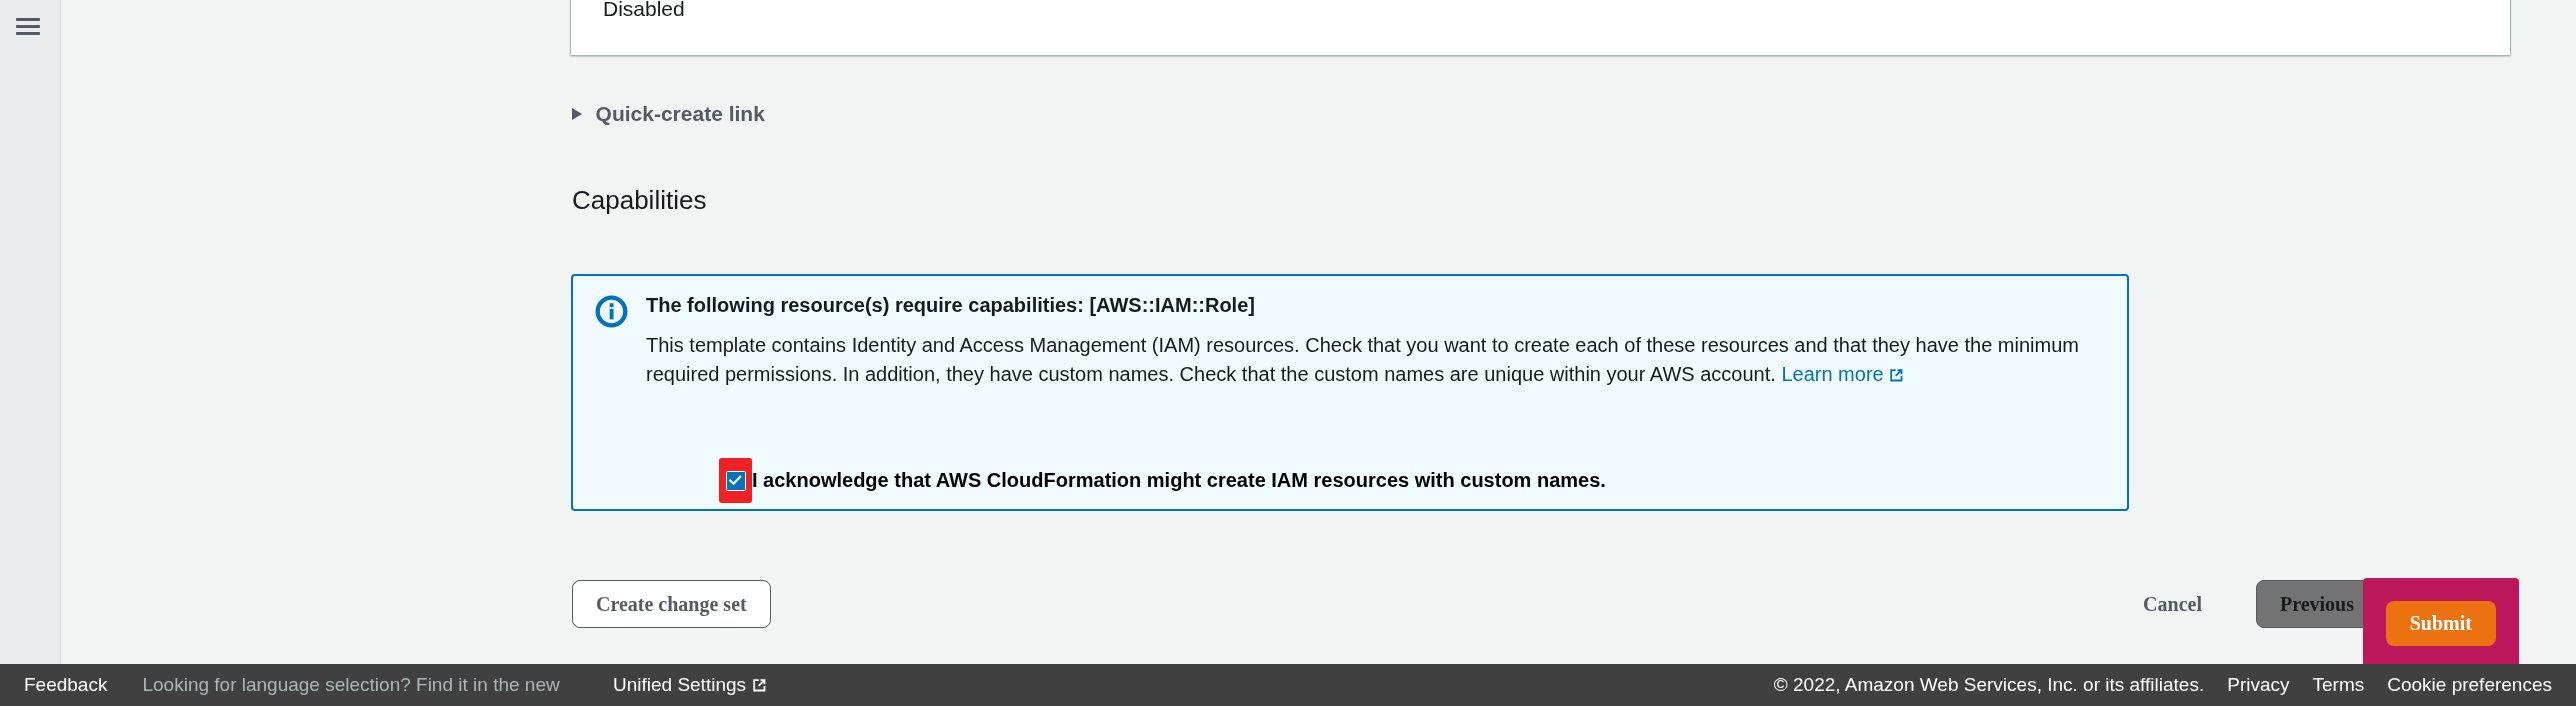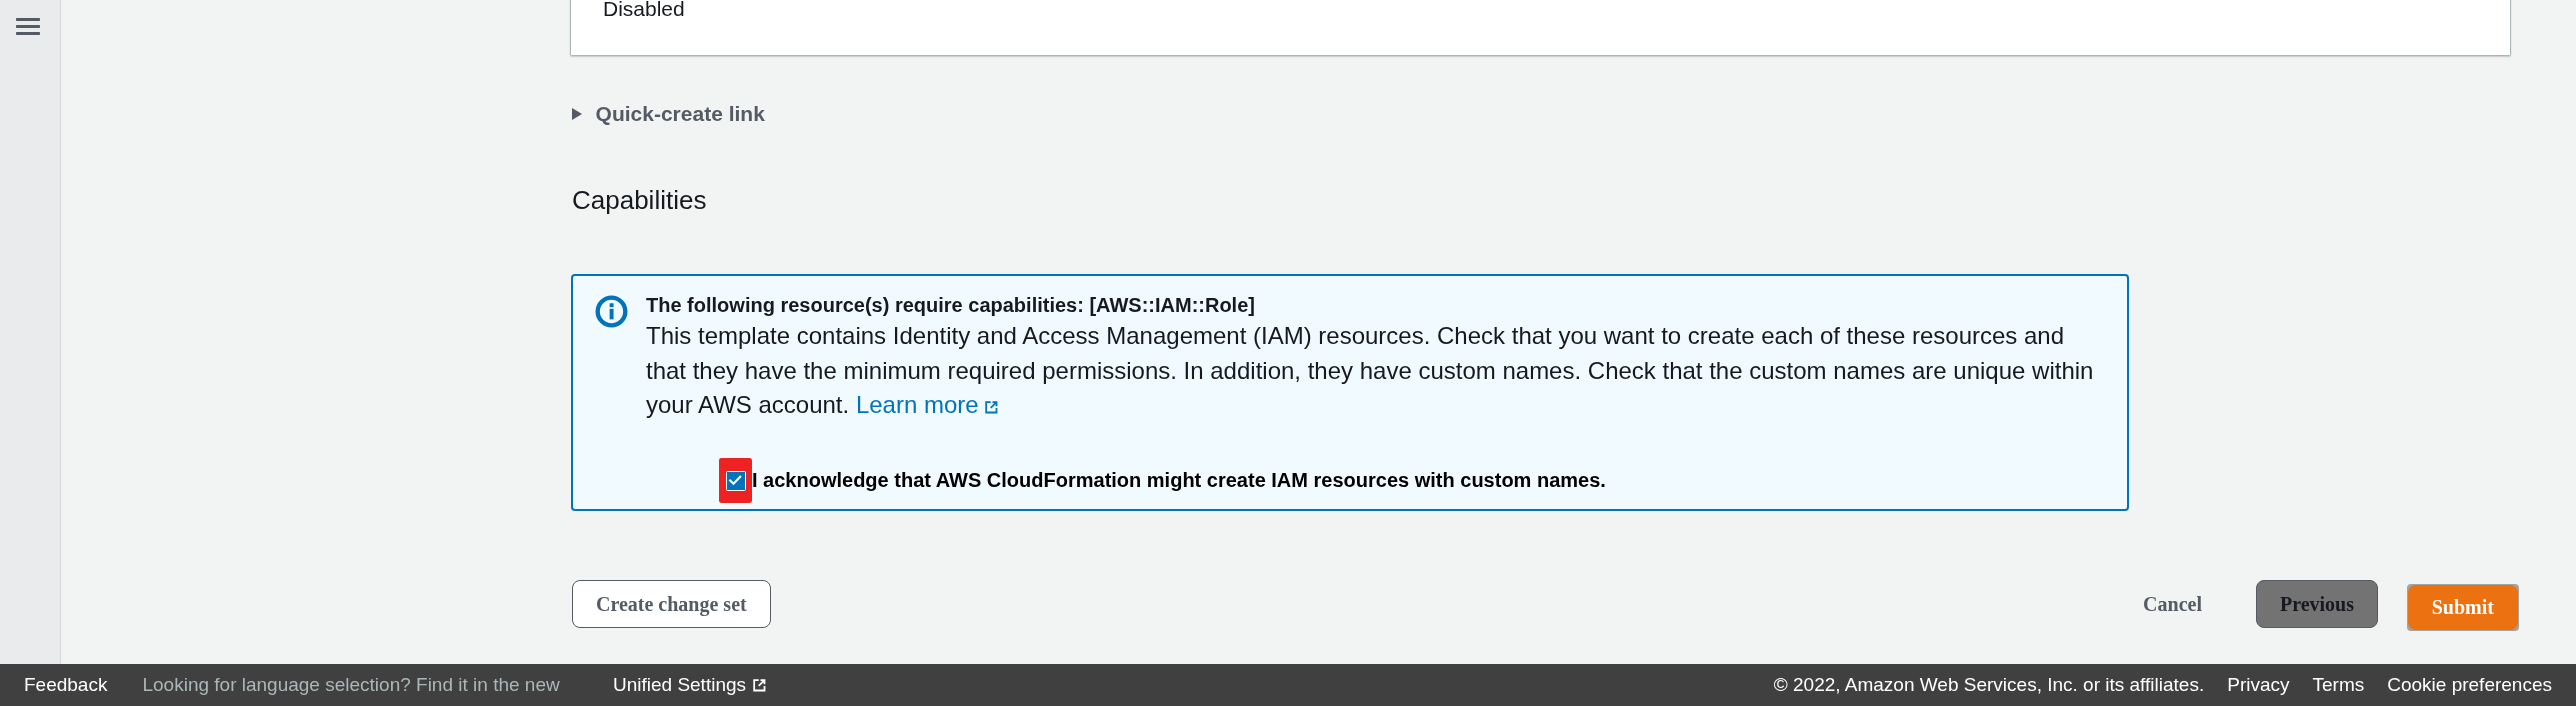--- a/index.html
+++ b/index.html
@@ -136,21 +136,22 @@
     right: 24px;
   }
   #alert-title {
     font-size: 20px;
     font-weight: bold;
     color: #16191f;
     line-height: 1.35;
     white-space: nowrap;
   }
   #alert-text {
-    font-size: 24px;
+    margin-top: 12px;
+    font-size: 20px;
     color: #16191f;
     line-height: 1.44;
     max-width: 1778px;
   }
   #learn-more {
     color: #0073bb;
     text-decoration: none;
     cursor: pointer;
     white-space: nowrap;
   }
@@ -243,23 +244,23 @@
     top: 8px;
     height: 48px;
     padding: 0 23px;
     background: #737373;
     color: #16191f;
     border: 1.6px solid #545b64;
   }
   #submit-highlight {
     position: absolute;
     right: 57px;
-    top: 12px;
-    padding: 1px;
-    background: #a3a3a3;
+    top: 6px;
+    padding: 23px;
+    background: #be185d;
     border-radius: 4px;
   }
   #submit-btn {
     height: 45px;
     padding: 0 24px;
     background: #ec7211;
     color: #ffffff;
     border: none;
   }
 

